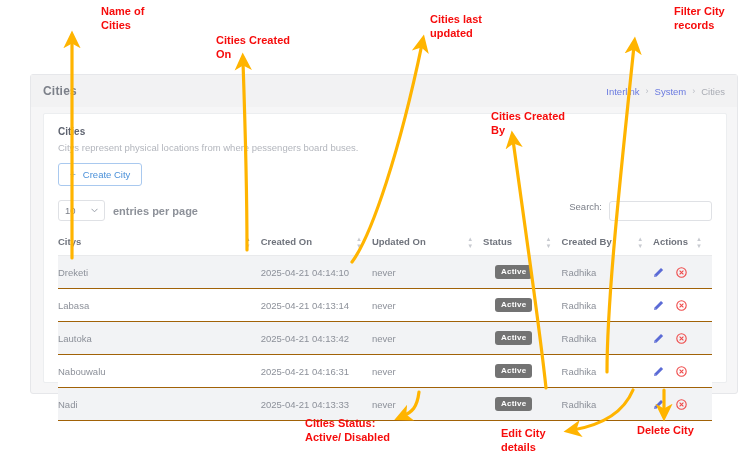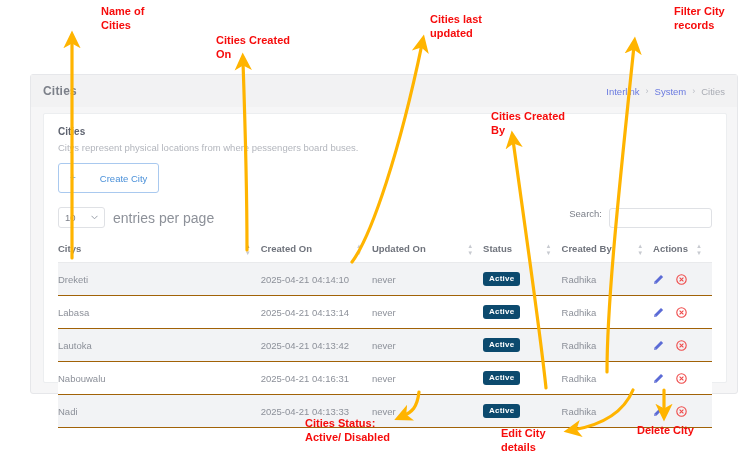--- a/index.html
+++ b/index.html
@@ -43,22 +43,22 @@
     width: 684px; height: 270px;
     background: #ffffff;
     border: 1px solid #eceef0;
     border-radius: 2px;
     padding: 12px 14px 0 14px;
   }
   .card-title { font-size: 10px; font-weight: bold; color: #5f6470; margin-bottom: 5px; }
   .card-desc { font-size: 9.5px; color: #b3b6bd; margin-bottom: 10px; }
 
   .btn-create {
-    display: inline-flex; align-items: center; gap: 24px;
-    height: 30px; padding: 0 11px;
+    display: inline-flex; align-items: center; gap: 7px;
+    height: 23px; padding: 0 11px;
     background: #ffffff;
     border: 1px solid #a9c9ef;
     border-radius: 3px;
     font-size: 9.5px; color: #4a90d9;
     cursor: pointer;
   }
   .plus-icon { font-size: 10px; line-height: 1; color: #86b4e3; }
 
   
   .controls {
@@ -69,21 +69,21 @@
   .select-box {
     position: relative;
     width: 47px; height: 21px;
     border: 1px solid #dfe1e5; border-radius: 3px;
     background: #fff;
     display: flex; align-items: center; padding: 0 6px;
     font-size: 9.5px; color: #7b7f88;
     cursor: pointer;
   }
   .chev { position: absolute; right: 6px; font-size: 7px; color: #9aa0aa; }
-  .entries-label { font-size: 14px; color: #8d9199; }
+  .entries-label { font-size: 11px; color: #8d9199; font-weight: bold; }
   .search-wrap { display: flex; align-items: flex-start; gap: 7px; }
   .search-label { font-size: 9.5px; color: #7b7f88; }
   .search-input {
     width: 103px; height: 20px;
     border: 1px solid #dfe1e5; border-radius: 3px;
     background: #fff; outline: none;
     font-family: "Liberation Sans", sans-serif; font-size: 9.5px;
     color: #555; padding: 0 5px;
   }
 
@@ -106,24 +106,25 @@
   tbody td {
     font-size: 9.5px; color: #8c9099;
     padding: 9px 0; border-bottom: 1px solid #a16207;
     white-space: nowrap; overflow: hidden;
   }
   tbody tr.odd td { background: #f2f3f5; }
   tbody tr.even td { background: #ffffff; }
 
   .badge {
     display: inline-block;
-    background: #0c4a6e; color: #ffffff;
+    background: #737373; color: #ffffff;
     font-size: 8px; font-weight: bold;
     padding: 2px 6px 3px 6px; border-radius: 3px;
     letter-spacing: .2px;
+    margin-left: 12px;
   }
   .actions { display: flex; align-items: center; gap: 12px; }
   .icon-btn { cursor: pointer; display: inline-flex; }
 
   
   .anno {
     position: absolute;
     color: #f60c0c;
     font-size: 11px; font-weight: bold;
     line-height: 14px;

